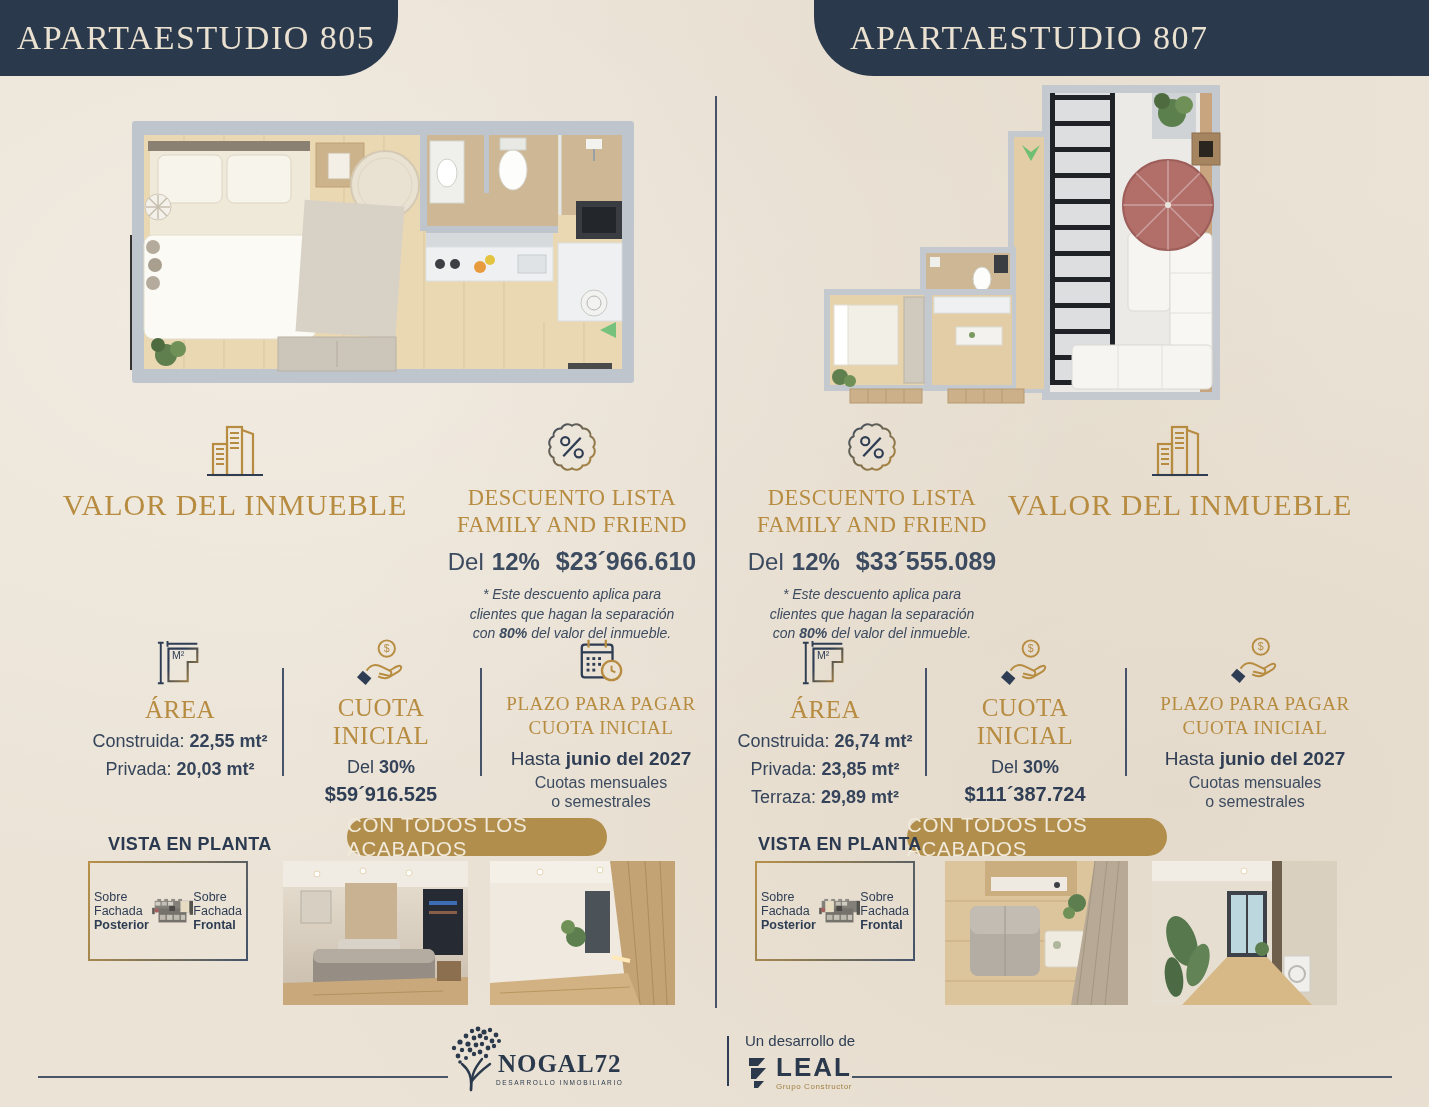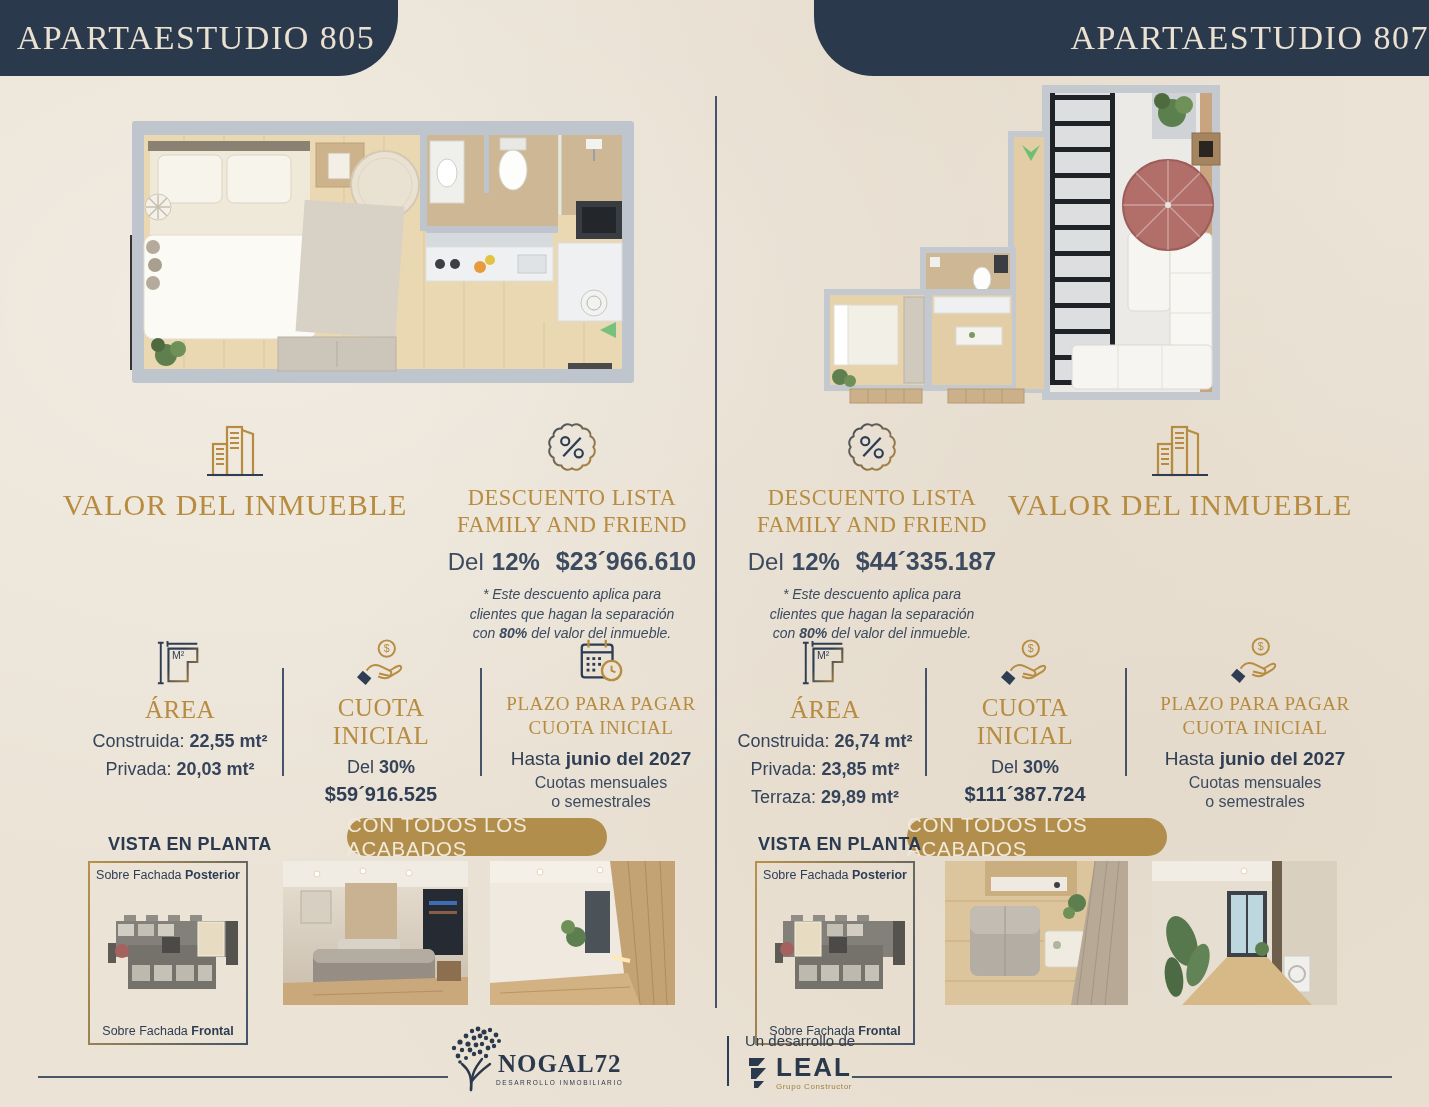--- a/index.html
+++ b/index.html
@@ -10,21 +10,21 @@
       radial-gradient(ellipse at 18% 28%, rgba(255,255,255,.28), transparent 52%),
       radial-gradient(ellipse at 82% 72%, rgba(176,156,126,.12), transparent 55%),
       radial-gradient(ellipse at 60% 8%, rgba(186,166,136,.10), transparent 45%);}
   .abs{position:absolute;}
 
   
   .banner{position:absolute;top:0;height:76px;background:#2b394c;color:#eae1d1;
           display:flex;align-items:center;font-family:"Liberation Serif",serif;
           font-size:34px;letter-spacing:1.5px;z-index:3;}
   .banner-left{left:0;width:392px;border-radius:0 0 60px 0;justify-content:center;padding-right:6px;}
-  .banner-right{right:0;width:579px;border-radius:0 0 0 60px;justify-content:flex-end;padding-left:36px;}
+  .banner-right{right:0;width:579px;border-radius:0 0 0 60px;justify-content:flex-start;padding-left:36px;}
 
   .vline-center{position:absolute;left:715px;top:96px;width:2px;height:912px;background:#46536a;}
 
   
   .valor{width:350px;text-align:center;}
   .valor .ttl{font-family:"Liberation Serif",serif;font-size:30px;color:#b78c41;letter-spacing:1px;margin-top:1px;}
   .valor .price{font-size:44px;font-weight:bold;color:#2b3a50;letter-spacing:.5px;margin-top:4px;}
   .discount{width:270px;text-align:center;}
   .discount .ttl{font-family:"Liberation Serif",serif;font-size:22.5px;color:#b78c41;line-height:1.2;letter-spacing:.5px;}
   .discount .row{margin-top:9px;font-size:24px;color:#3c4b60;}
@@ -43,23 +43,23 @@
   .infocol .hasta{font-size:19px;margin-top:8px;color:#2f3e54;}
   .infocol .sub{font-size:16px;margin-top:4px;color:#3c4b60;}
   .vdiv{position:absolute;width:2px;background:#46536a;}
 
   
   .pill{position:absolute;height:38px;background:#b18e4c;border-radius:20px;color:#f1e9d9;
         font-size:20.5px;letter-spacing:.8px;display:flex;align-items:center;justify-content:center;}
 
   
   .vista-label{position:absolute;font-size:18px;font-weight:bold;color:#2b3a50;letter-spacing:.4px;}
-  .vista-box{position:absolute;width:160px;height:184px;border:2px solid;box-sizing:border-box;
+  .vista-box{position:absolute;width:160px;height:100px;border:2px solid;box-sizing:border-box;
              border-image:linear-gradient(110deg,#b8914a 0%,#8a7a55 45%,#43536b 100%) 1;
-             display:flex;flex-direction:column;align-items:center;justify-content:space-between;
+             display:flex;flex-direction:row;align-items:center;justify-content:space-between;
              padding:5px 4px;}
   .vista-box .cap{font-size:12.5px;color:#2e3d53;}
   .photo{position:absolute;top:861px;height:144px;overflow:hidden;}
   .photo svg{display:block;}
 
   
   .rule{position:absolute;height:2px;background:#4a5568;}
   .nogal{position:absolute;left:446px;top:1026px;display:flex;align-items:flex-end;}
   .nogal .txt{margin-left:-10px;margin-bottom:6px;text-align:center;}
   .nogal .name{font-family:"Liberation Serif",serif;font-size:25px;letter-spacing:1px;color:#2b394c;font-weight:bold;}
@@ -289,21 +289,21 @@
   <div class="abs discount" style="left:737px;top:418px">
     <svg class="icon" width="58" height="58" viewBox="0 0 60 60">
       <path d="M52 30 A7 7 0 0 1 49 41 A7 7 0 0 1 41 49 A7 7 0 0 1 30 52 A7 7 0 0 1 19 49 A7 7 0 0 1 11 41 A7 7 0 0 1 8 30 A7 7 0 0 1 11 19 A7 7 0 0 1 19 11 A7 7 0 0 1 30 8 A7 7 0 0 1 41 11 A7 7 0 0 1 49 19 A7 7 0 0 1 52 30 Z" fill="none" stroke="url(#rg1)" stroke-width="2"></path>
       <line x1="21" y1="39.5" x2="39" y2="20.5" stroke="#2e3d53" stroke-width="2.4"></line>
       <circle cx="23" cy="24" r="4.2" fill="none" stroke="#2e3d53" stroke-width="2.2"></circle>
       <circle cx="37" cy="36.5" r="4.2" fill="none" stroke="#2e3d53" stroke-width="2.2"></circle>
     </svg>
     <div class="ttl">DESCUENTO LISTA</div>
     <div class="ttl">FAMILY AND FRIEND</div>
     <div class="row">
-      <span>Del</span><span class="pct">12%</span><span class="amt">$44´335.187</span>
+      <span>Del</span><span class="pct">12%</span><span class="amt">$33´555.089</span>
     </div>
     <div class="note">
       <div>* Este descuento aplica para</div>
       <div>clientes que hagan la separación</div>
       <div><span>con</span> <b>80%</b> <span>del valor del inmueble.</span></div>
     </div>
   </div>
 
   <div class="abs valor" style="left:1005px;top:424px">
     <svg class="icon" width="64" height="56" viewBox="0 0 64 56">

